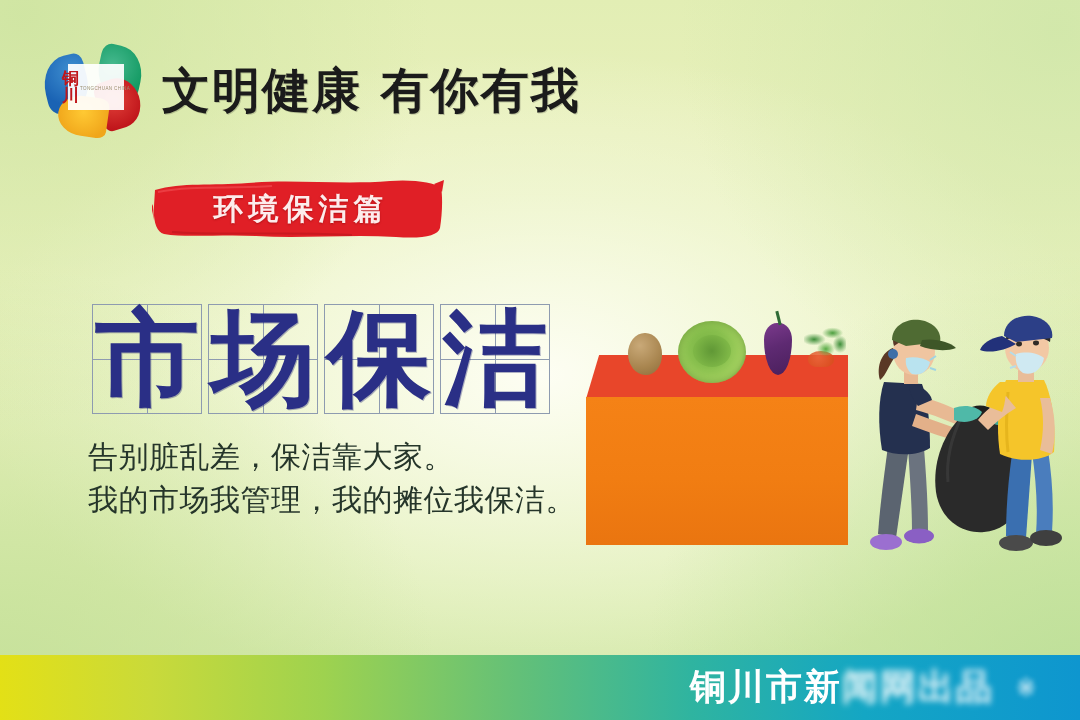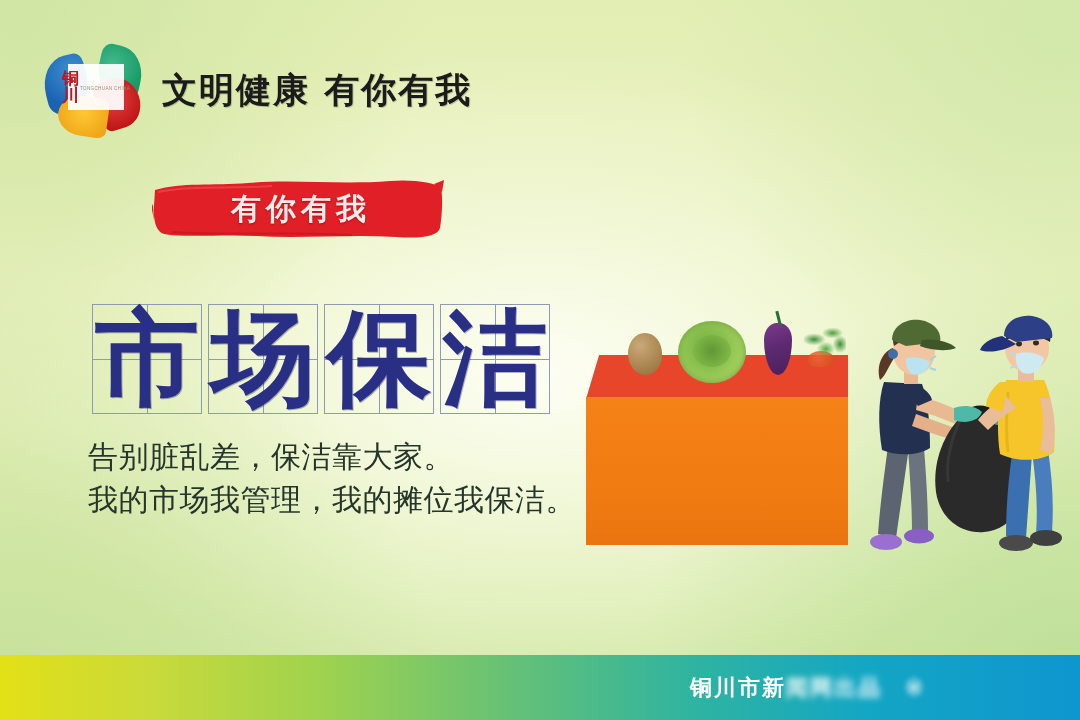--- a/index.html
+++ b/index.html
@@ -98,21 +98,21 @@
   }
   .logo .logo-py {
     margin-top: 3px;
     font-size: 4.5px;
     color: #9a8e70;
     letter-spacing: 0.4px;
     white-space: nowrap;
   }
 
   .slogan {
-    font-size: 35px;
+    font-size: 48px;
     font-weight: bold;
     color: #1b1b1b;
     letter-spacing: 2px;
     white-space: nowrap;
     font-family: "DejaVu Sans", "Liberation Sans", sans-serif;
     line-height: 1;
     text-shadow: 1px 1px 0 rgba(0,0,0,0.18);
   }
   .psa {
     display: flex;
@@ -310,21 +310,21 @@
     bottom: 0;
     width: 1080px;
     height: 65px;
     background: linear-gradient(90deg, #e3e016 0%, #c9da3a 14%, #9ed24f 30%, #63c078 48%, #2fb4a0 64%, #14a6c4 80%, #0e96cf 100%);
     display: flex;
     align-items: center;
   }
   .bottom-text {
     margin-left: 690px;
     color: #ffffff;
-    font-size: 22px;
+    font-size: 36px;
     font-weight: bold;
     letter-spacing: 2px;
     white-space: nowrap;
   }
   .bottom-text .blurred {
     filter: blur(3.2px);
     opacity: 0.92;
   }
   .bottom-mark {
     margin-left: 22px;
@@ -359,21 +359,21 @@
   <div class="banner-wrap">
     <svg class="banner-brush" viewBox="0 0 292 66" preserveAspectRatio="none">
       <path d="M3,14 C30,6 60,10 96,7 C140,3 190,9 238,5 C262,3 282,7 289,11
                C291,22 290,40 288,52 C286,60 270,63 244,61 C196,58 150,63 104,60
                C70,58 34,62 12,58 C4,56 1,44 2,30 Z" fill="#e01f26"></path>
       <path d="M6,16 C40,9 80,13 120,10" stroke="#f4555a" stroke-width="2" fill="none" opacity="0.55"></path>
       <path d="M20,56 C70,60 140,55 200,59" stroke="#b3131a" stroke-width="2" fill="none" opacity="0.5"></path>
       <path d="M282,8 L292,4 L290,16 Z" fill="#e01f26"></path>
       <path d="M1,30 L-2,24 L2,44 Z" fill="#e01f26"></path>
     </svg>
-    <div class="banner-label">有你有我</div>
+    <div class="banner-label">环境保洁篇</div>
   </div>
 
   <div class="grid-row">
     <div class="gcell">
       <span class="gchar">市</span>
     </div>
     <div class="gcell">
       <span class="gchar">场</span>
     </div>
     <div class="gcell">

